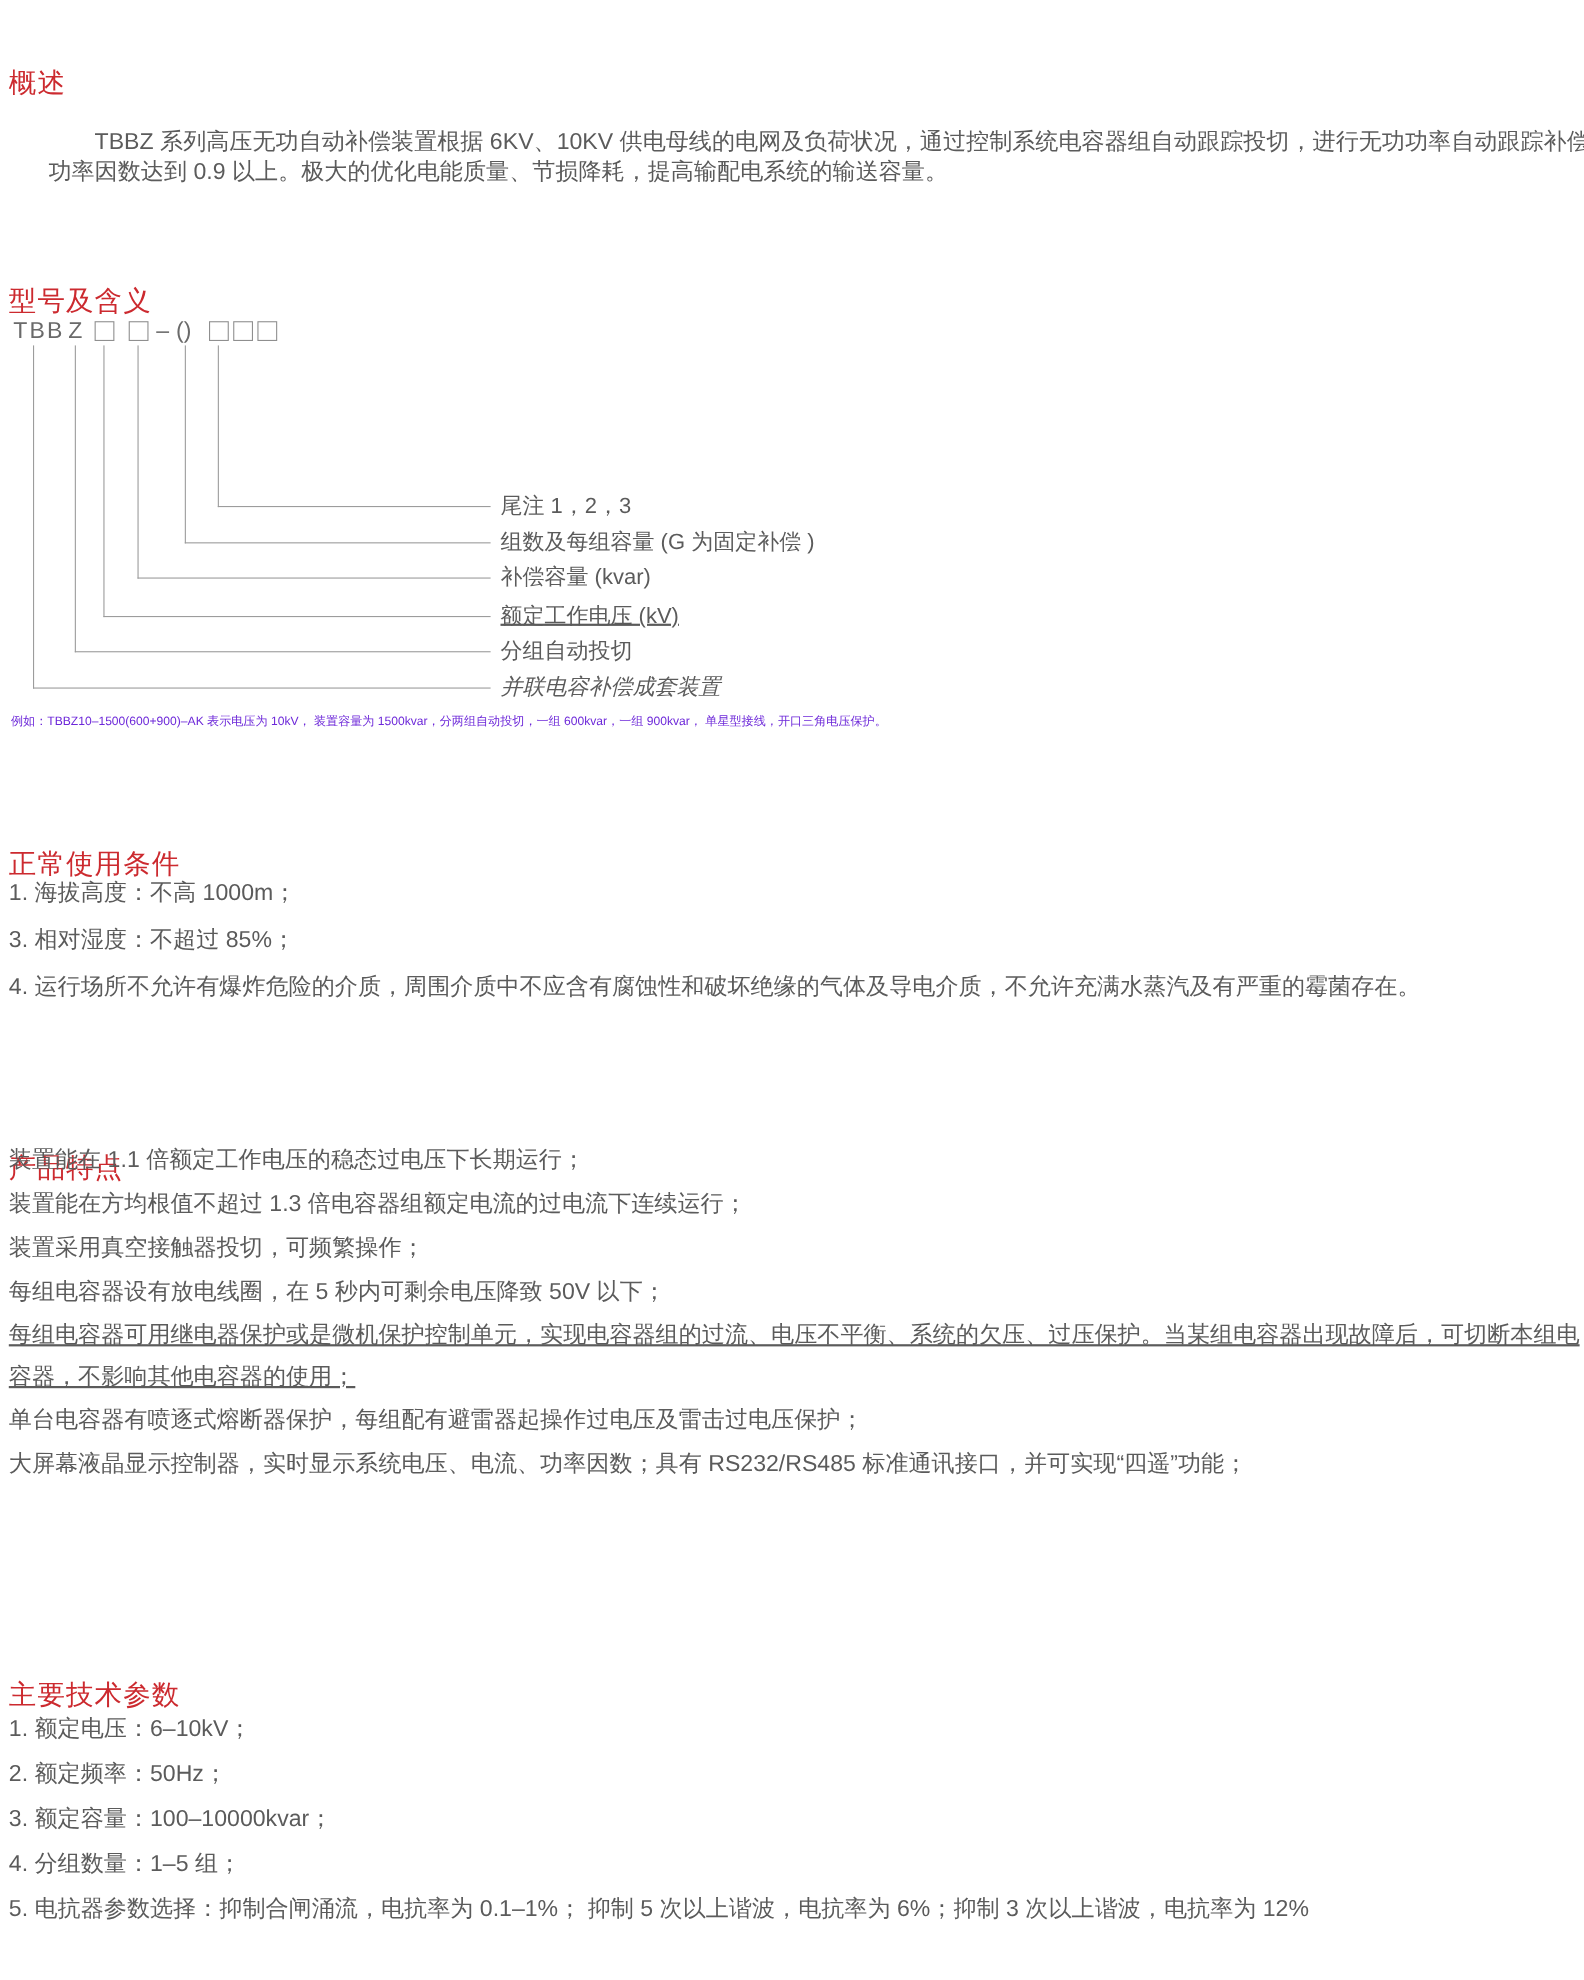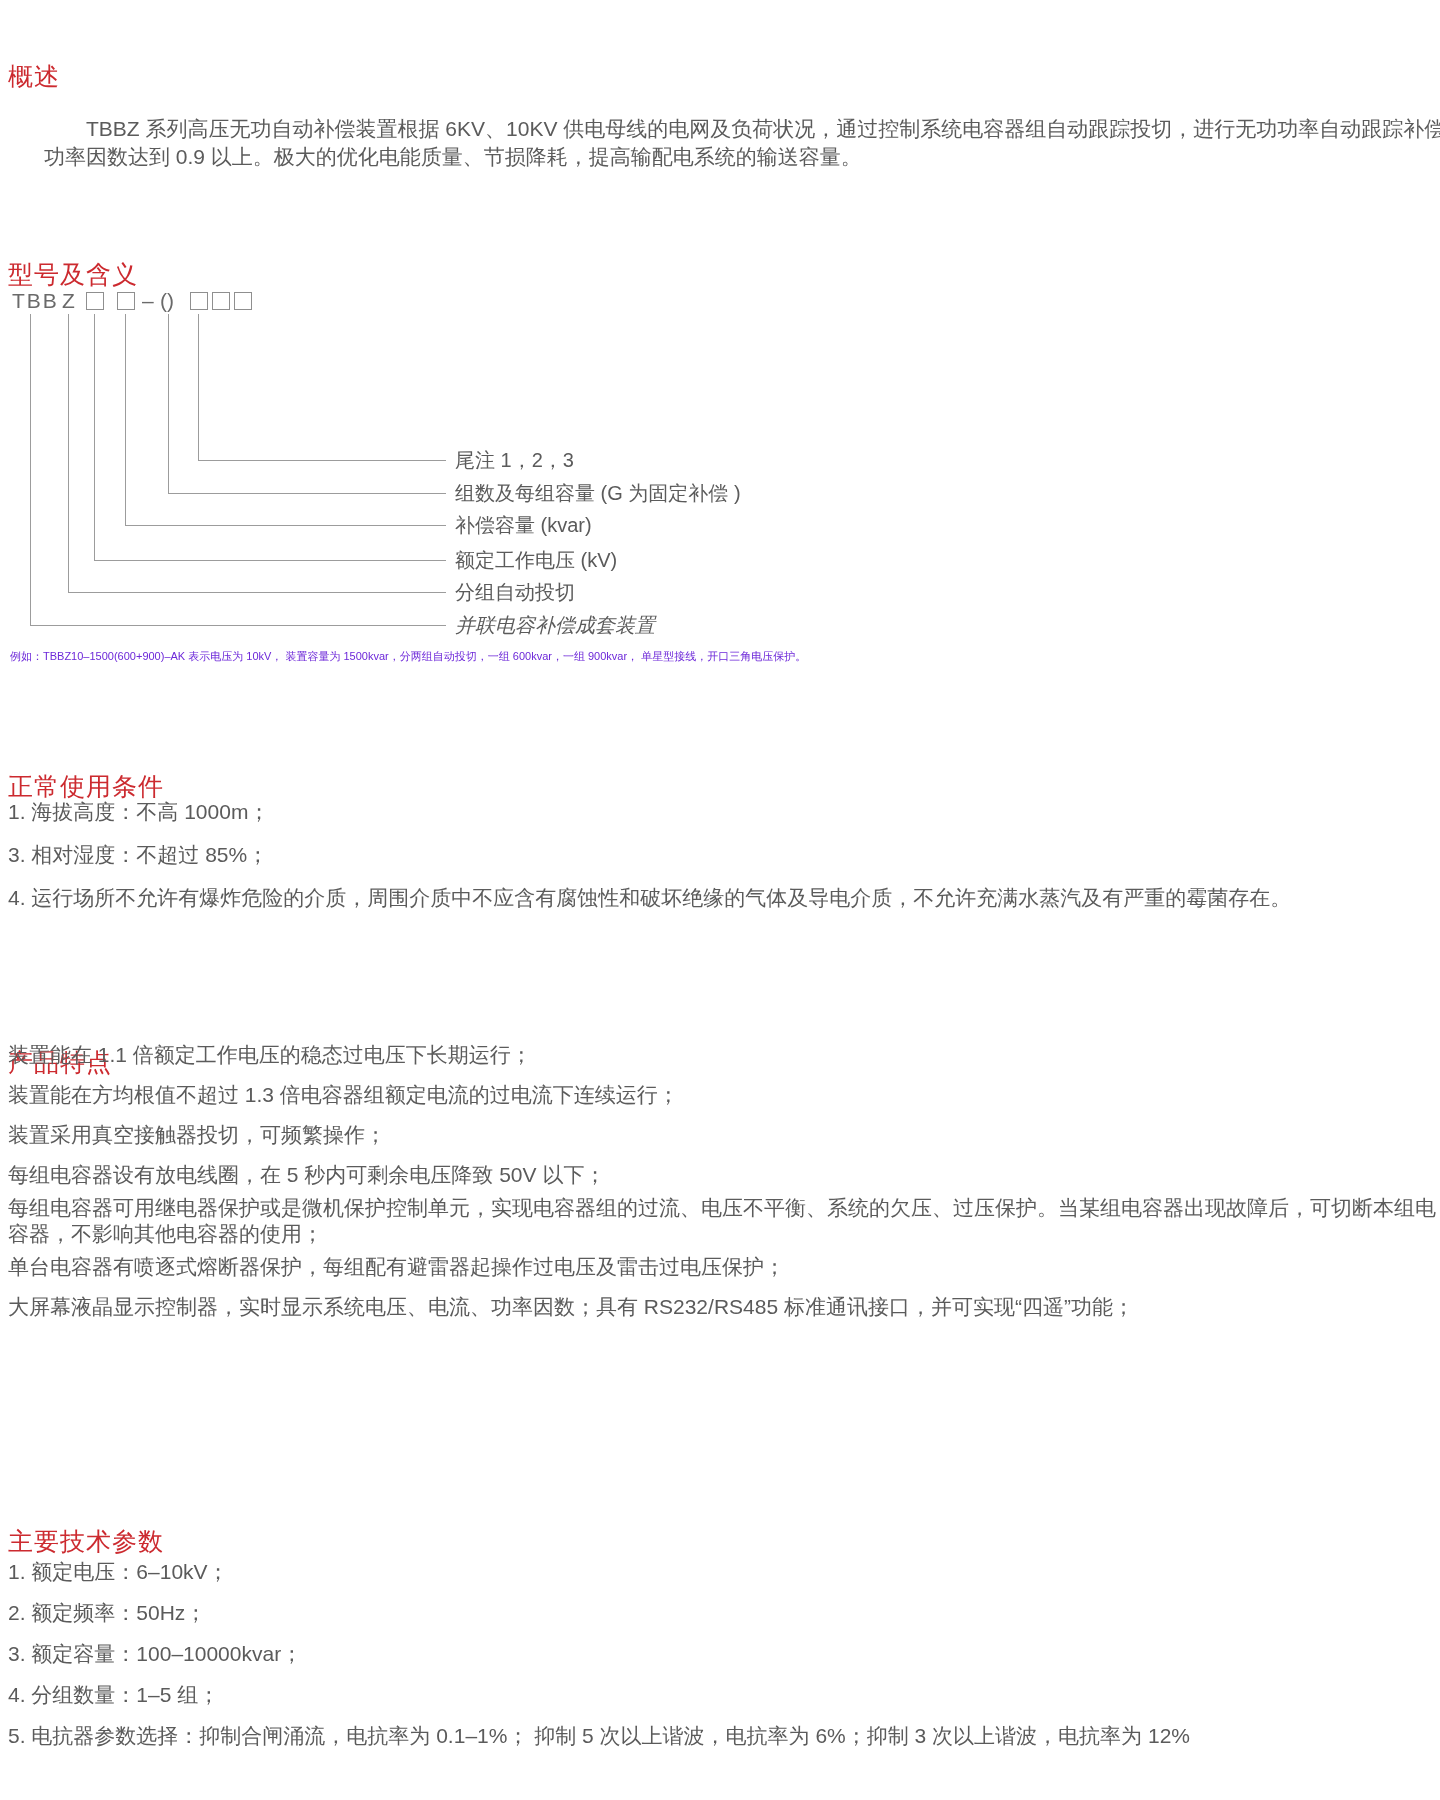--- a/index.html
+++ b/index.html
@@ -39,34 +39,34 @@
   .c1{left:190px;width:247px;height:146px;}
   .c2{left:160px;width:277px;height:179px;}
   .c3{left:117px;width:320px;height:211px;}
   .c4{left:86px;width:351px;height:246px;}
   .c5{left:60px;width:377px;height:278px;}
   .c6{left:22px;width:415px;height:311px;}
   .dlabel{position:absolute;left:447px;font-size:20px;line-height:28px;color:#5b5b5b;white-space:nowrap;}
   .dl1{top:156px;}
   .dl2{top:189px;}
   .dl3{top:221px;}
-  .dl4{top:256px;}
+  .dl4{top:256px;text-decoration:underline;}
   .dl5{top:288px;}
   .dl6{top:321px;font-style:italic;}
   #model-example{
     position:absolute;left:10px;top:645px;width:1424px;
     font-size:11px;line-height:22px;color:#6d28d9;white-space:nowrap;
   }
   #conditions-title{top:750px;}
   #conditions-list{position:absolute;left:8px;top:800px;width:1426px;}
   #conditions-list .list-item{font-size:21px;line-height:24px;margin-bottom:19px;}
   #features-title{top:1026px;}
   #features-list{position:absolute;left:8px;top:1035px;width:1430px;}
   #features-list .list-item{font-size:21px;line-height:40px;}
-  #features-list .list-item.wrap{line-height:26px;}
+  #features-list .list-item.wrap{line-height:38px;text-decoration:underline;}
   #parameters-title{top:1505px;}
   #parameters-list{position:absolute;left:8px;top:1560px;width:1426px;}
   #parameters-list .list-item{font-size:21px;line-height:24px;margin-bottom:17px;}
   #parameters-list .list-item.last{margin-top:13px;}
 </style>
 </head>
 <body>
 
 <div class="page">
 

